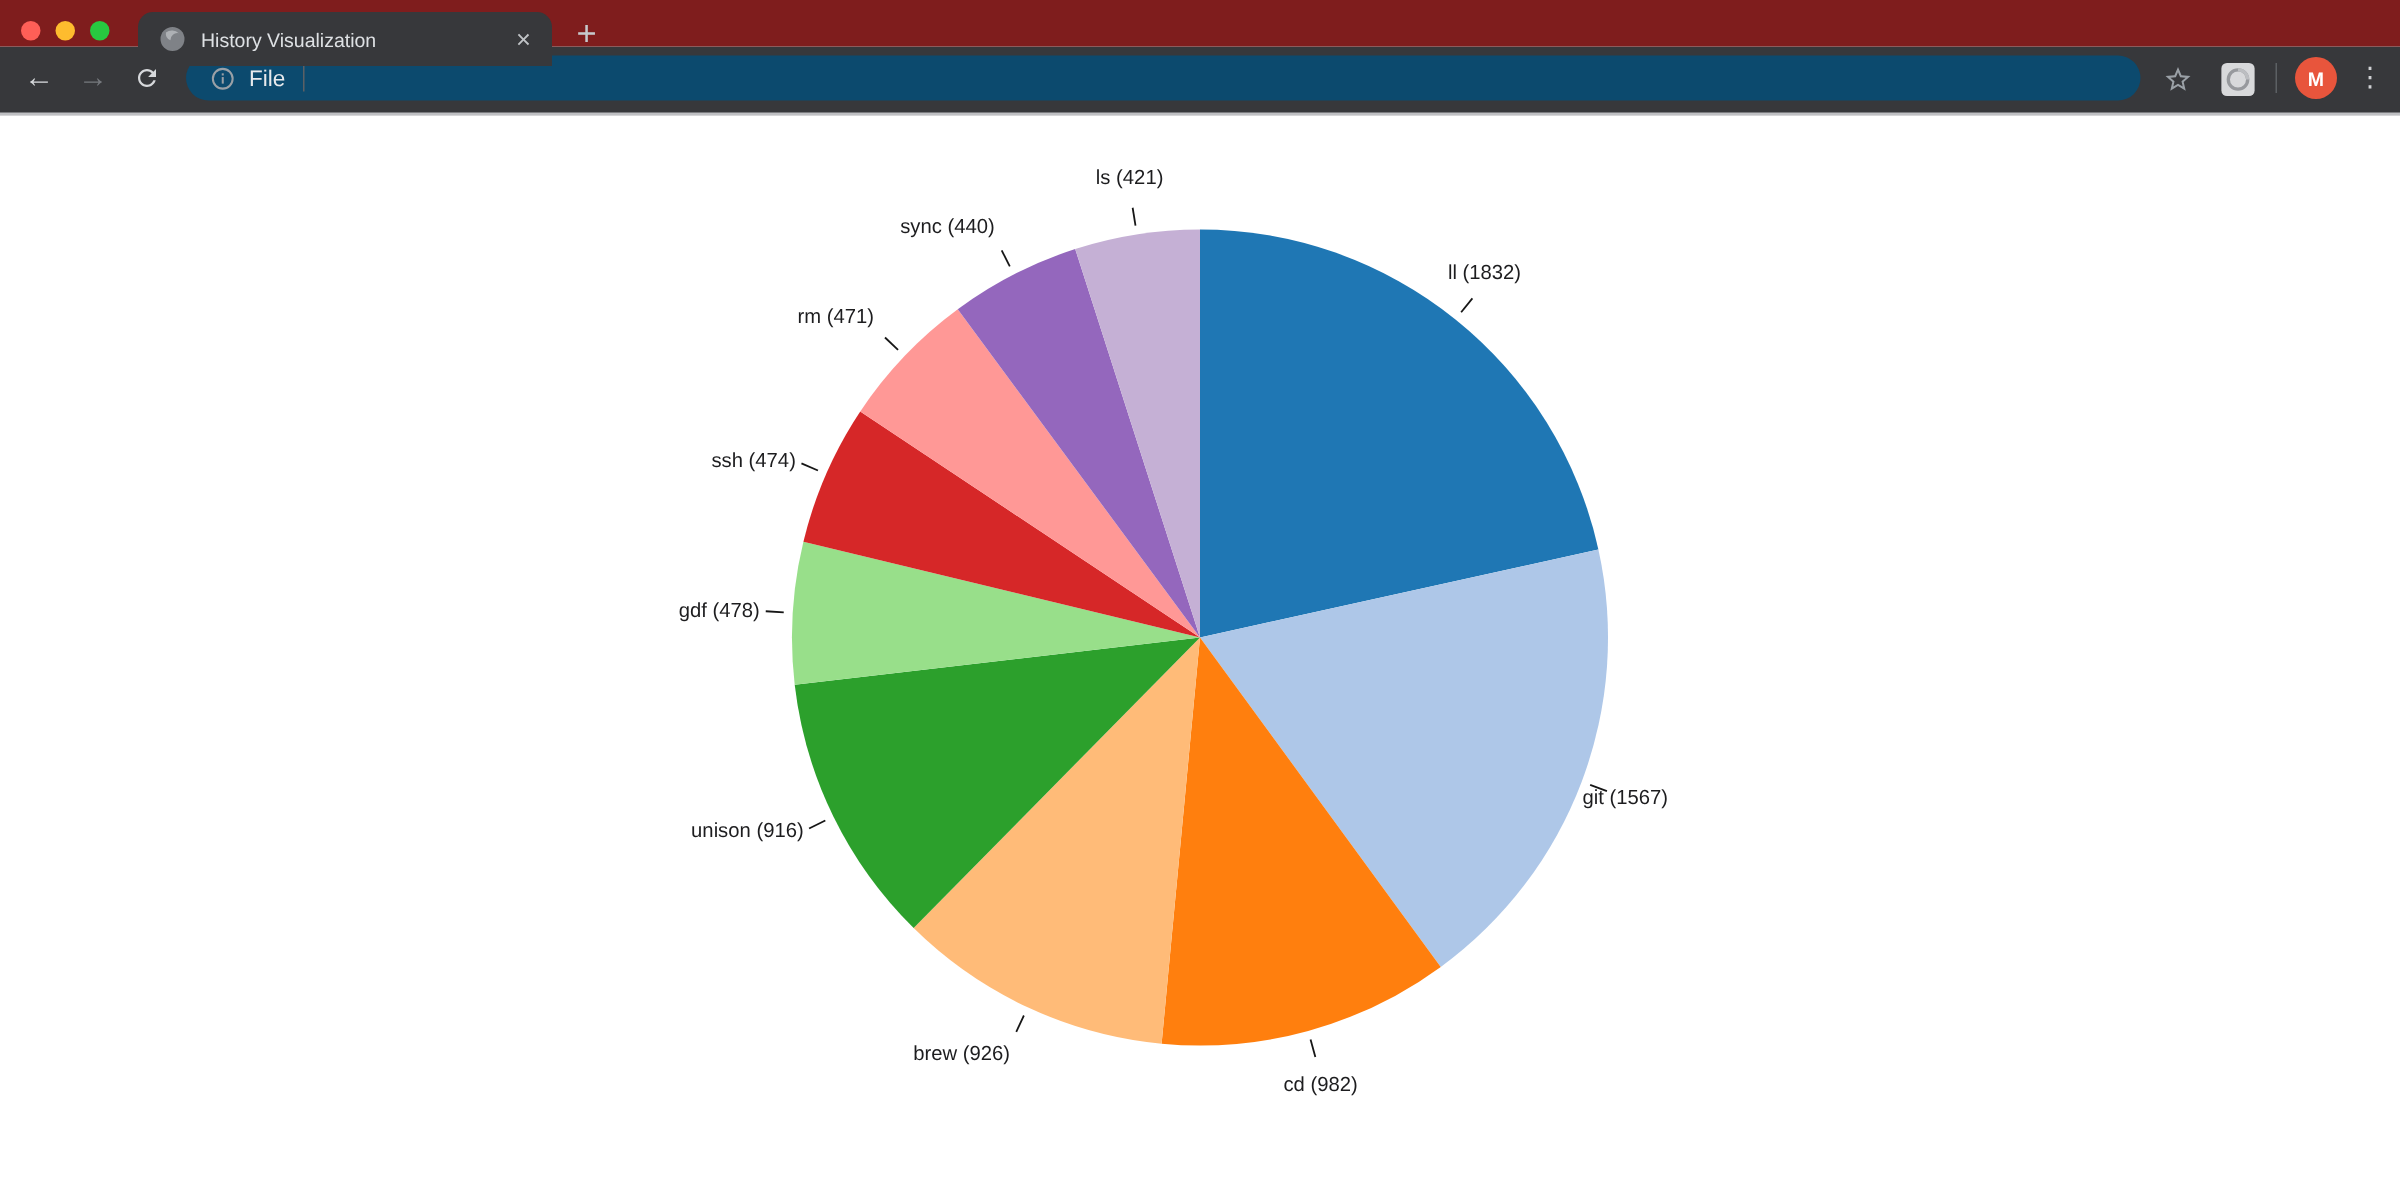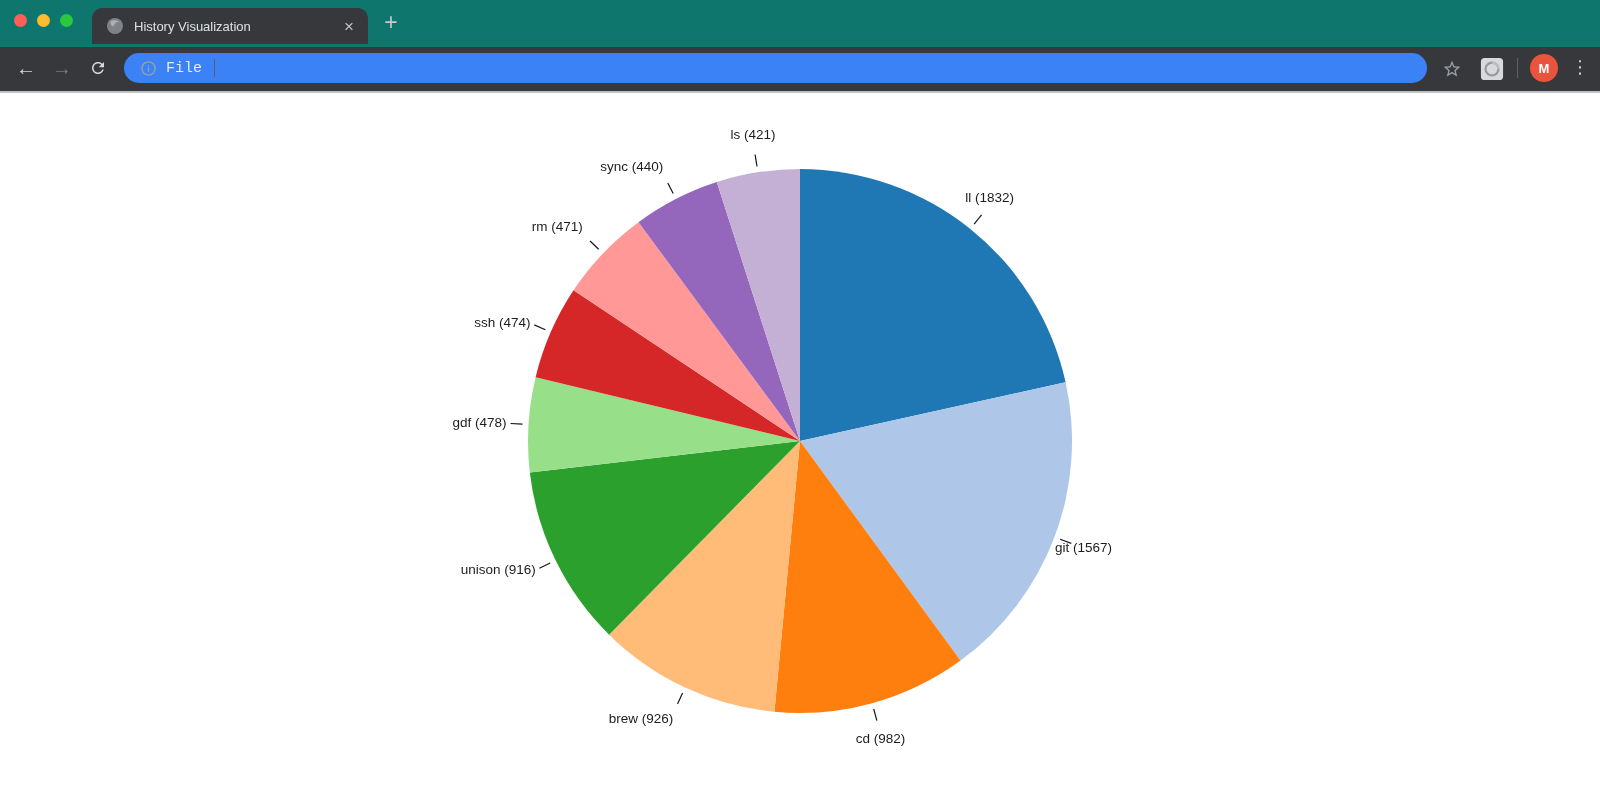--- a/index.html
+++ b/index.html
@@ -5,21 +5,21 @@
 <style>
   * { box-sizing: border-box; }
   html,body { margin:0; padding:0; }
   body {
     width:1600px; height:793px; overflow:hidden;
     font-family:"Liberation Sans", sans-serif;
     background:#ffffff;
   }
 
   
-  .tabstrip { position:relative; height:47px; background:#0f766e; }
+  .tabstrip { position:relative; height:31px; background:#7f1d1d; }
   .traffic { position:absolute; top:14px; left:14px; display:flex; gap:10px; }
   .light { width:13px; height:13px; border-radius:50%; }
 
   .tab {
     position:absolute; left:92px; top:8px; width:276px; height:36px;
     background:#37383b; border-radius:10px 10px 0 0;
     display:flex; align-items:center; padding:0 12px 0 14px;
   }
   .favicon { width:18px; height:18px; flex:0 0 auto; }
   .tab-title { color:#dee1e4; font-size:13px; margin-left:10px; flex:1; white-space:nowrap; overflow:hidden; }
@@ -33,24 +33,23 @@
   .toolbar {
     height:46px; background:#37383b; display:flex; align-items:center;
     padding:0 10px 2px 8px; border-bottom:2px solid #bfc0c3;
   }
   .nav-btn { width:36px; text-align:center; font-size:20px; line-height:1; flex:0 0 auto; }
   .nav-back { color:#d7d9dc; }
   .nav-fwd { color:#76797e; }
   .nav-reload { padding-top:3px; }
 
   .omnibox {
-    flex:1 1 auto; height:30px; background:#3b82f6; border-radius:15px;
+    flex:1 1 auto; height:30px; background:#0c4a6e; border-radius:15px;
     display:flex; align-items:center; margin:0 14px 0 8px; padding:0 16px;
     min-width:0;
-    font-family:Liberation Mono, monospace;
   }
   .chip { display:flex; align-items:center; flex:0 0 auto; }
   .chip-label { color:#e7e9ec; font-size:15px; margin-left:9px; }
   .vsep { width:1px; height:18px; background:#5c6064; margin:0 12px; flex:0 0 auto; }
   .url { color:#e7e9ec; font-size:15px; white-space:nowrap; overflow:hidden; }
 
   .right-icons { display:flex; align-items:center; flex:0 0 auto; }
   .star { margin-right:16px; padding-top:2px; }
   .ext { margin-right:12px; padding-top:2px; }
   .vsep2 { width:1px; height:20px; background:#5c6064; margin:0 12px 0 0; }

